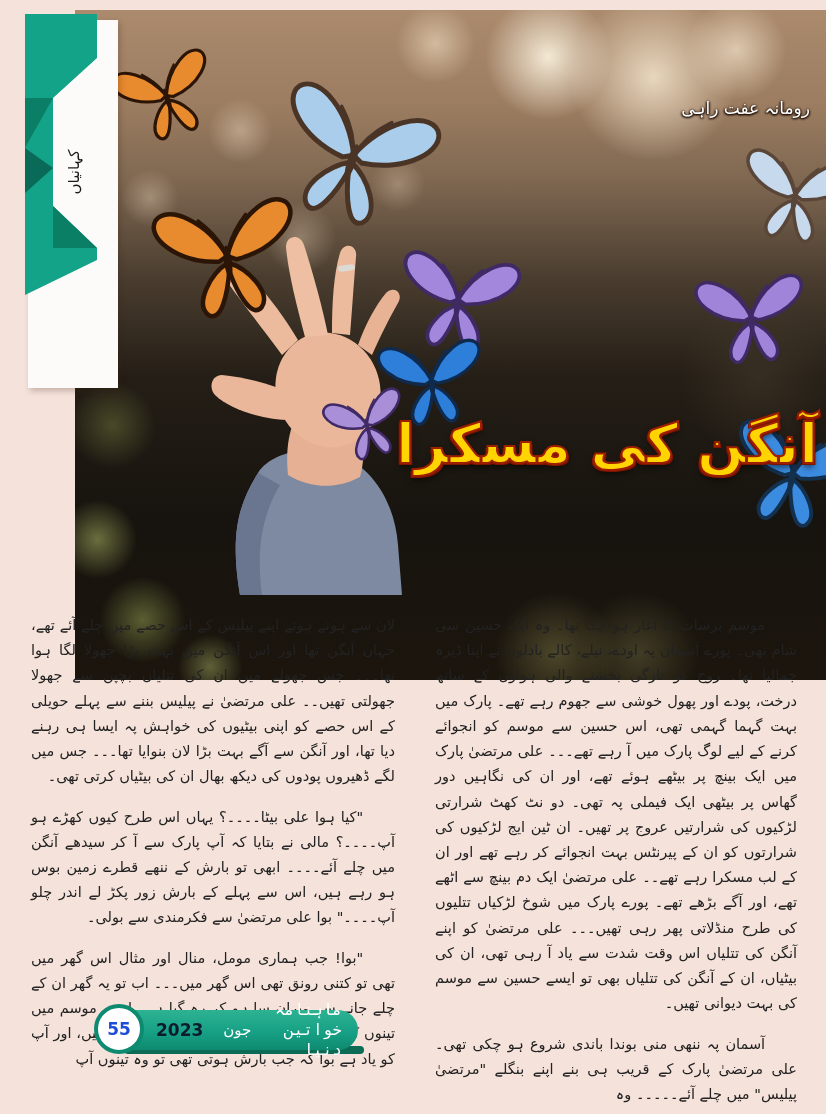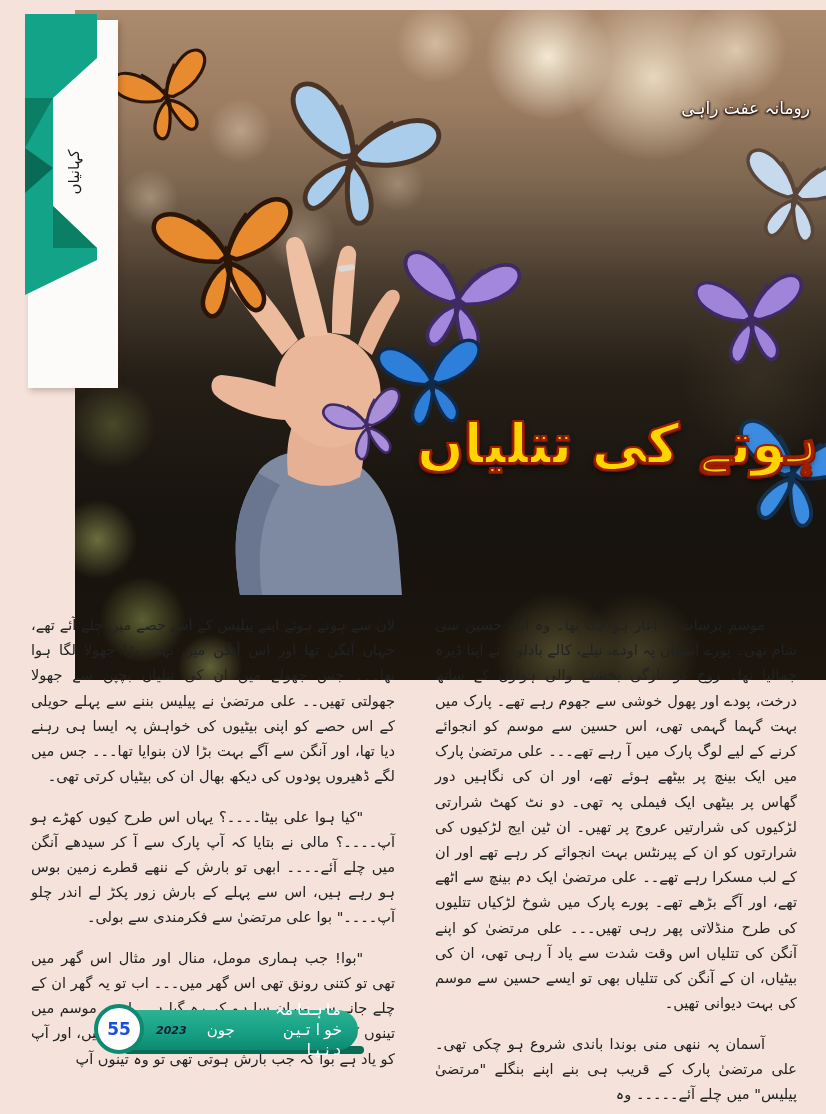--- a/index.html
+++ b/index.html
@@ -62,21 +62,21 @@
   
   .footer-shadow{position:absolute;left:124px;top:1046px;width:240px;height:8px;
                  background:#0b6b55;border-radius:4px;}
   .footer-bar{
     position:absolute;left:112px;top:1010px;width:246px;height:40px;
     background:linear-gradient(180deg,#2db392 0%,#17a085 55%,#0e8a70 100%);
     border-radius:8px 22px 22px 8px;
     display:flex;align-items:center;justify-content:flex-end;gap:20px;
     padding:0 16px 0 44px;box-sizing:border-box;
   }
-  .footer-year{font-weight:bold;font-size:11px;color:#0d1b2e;font-style:italic;}
+  .footer-year{font-weight:bold;font-size:17px;color:#0d1b2e;}
   .footer-month{font-size:15px;color:#fff;direction:rtl;}
   .footer-mag{font-size:16px;color:#fff;direction:rtl;font-family:Liberation Mono, monospace;}
   .page-circle{
     position:absolute;left:94px;top:1004px;width:50px;height:50px;border-radius:50%;
     background:#fff;border:4px solid #0e8a70;box-sizing:border-box;
     display:flex;align-items:center;justify-content:center;
     font-size:17px;font-weight:bold;color:#1d4ed8;
   }
 </style>
 </head>
@@ -134,21 +134,21 @@
         <use href="#bfly"></use>
       </svg>
     <svg class="bf" viewBox="-50 -50 100 100" style="left:619px;top:254px;width:115px;height:115px;color:#9f84da;--edge:#3f2a66;transform:rotate(-5deg)">
         <use href="#bfly"></use>
       </svg>
     <svg class="bf" viewBox="-50 -50 100 100" style="left:652px;top:403px;width:130px;height:130px;color:#3b8be0;--edge:#14304f;transform:rotate(12deg)">
         <use href="#bfly"></use>
       </svg>
 
     <div class="author">رومانہ عفت راہی</div>
-    <div class="title">ہوتے کی تتلیاں</div>
+    <div class="title">آنگن کی مسکرا</div>
   </div>
 
   <div class="strip"></div>
   <svg class="ribbon-svg" viewBox="0 0 110 300">
     <polygon points="5,6 77,6 77,50 33,90 33,198 77,240 77,252 5,287" fill="#12a388"></polygon>
     <polygon points="5,90 33,90 5,140" fill="#0b7f66"></polygon>
     <polygon points="5,140 33,160 5,185" fill="#096b57"></polygon>
     <polygon points="33,198 77,240 33,240" fill="#0b7f66"></polygon>
   </svg>
   <div class="side-label">کہانیاں</div>

